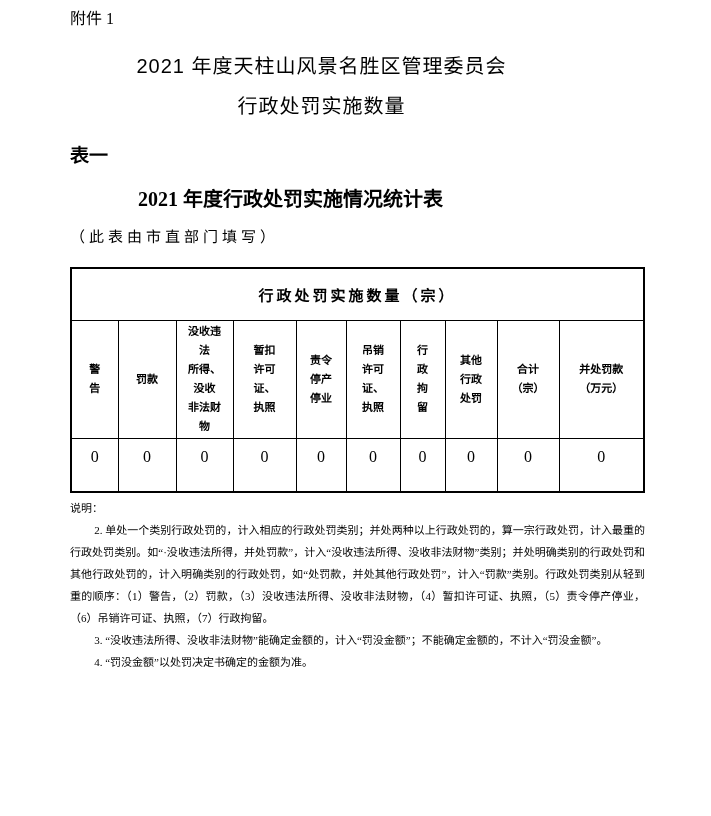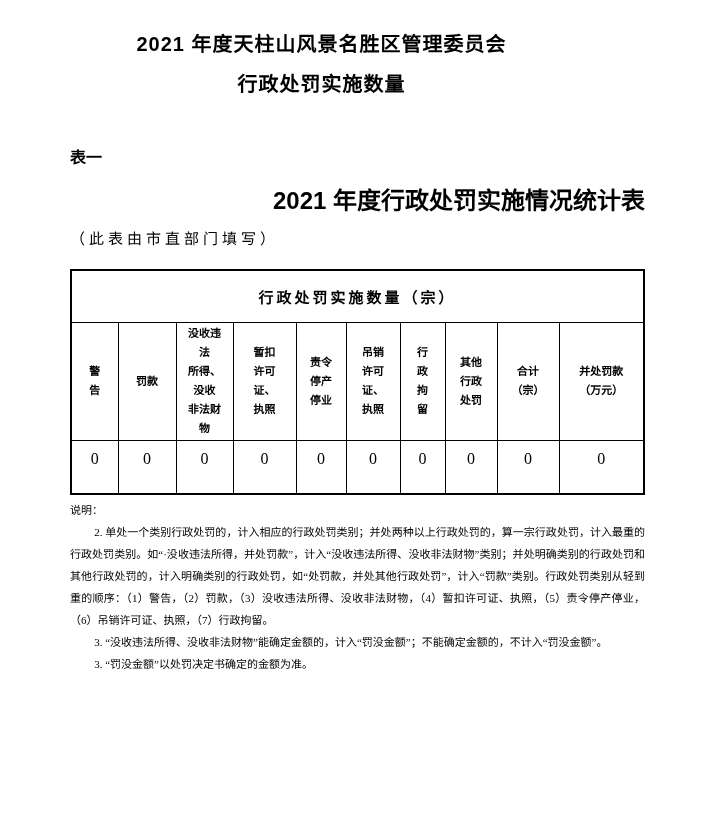--- a/index.html
+++ b/index.html
@@ -16,39 +16,39 @@
   .attachment {
     font-size: 16px;
     line-height: 22px;
     font-family: "Liberation Serif", "DejaVu Serif", serif;
   }
   .doc-title {
     margin-top: 16px;
     margin-right: 72px;          
     text-align: center;
     font-family: "Liberation Sans", "DejaVu Sans", sans-serif;
-    font-weight: bold;
+    font-weight: normal;
     font-size: 20px;
     line-height: 40px;
     letter-spacing: 1px;
   }
   .section-label {
-    margin-top: 42px;
+    margin-top: 18px;
     font-family: "Liberation Sans", "DejaVu Sans", sans-serif;
     font-weight: bold;
-    font-size: 16px;
+    font-size: 19px;
     line-height: 24px;
   }
   .table-title {
     margin-top: 18px;
     margin-left: 68px;           
-    text-align: right;
-    font-family: Liberation Sans, sans-serif;
+    text-align: left;
+    font-family: Liberation Serif, serif;
     font-weight: bold;
-    font-size: 24px;
+    font-size: 20px;
     line-height: 26px;
   }
   .table-note {
     margin-top: 14px;
     text-align: left;
     font-size: 15px;
     line-height: 22px;
     letter-spacing: 4px;
   }
   table.stats {
@@ -90,20 +90,21 @@
     line-height: 22px;
     text-align: justify;
   }
   .notes p.note-item { text-indent: 2.2em; }
 </style>
 </head>
 <body>
 
 <div class="doc">
 
+  <p class="attachment">附件 1</p>
 
   <div class="doc-title">
     <div>2021 年度天柱山风景名胜区管理委员会</div>
     <div>行政处罚实施数量</div>
   </div>
 
   <p class="section-label">表一</p>
 
   <p class="table-title">2021 年度行政处罚实施情况统计表</p>
 
@@ -171,16 +172,16 @@
       <td>0</td>
       <td>0</td>
     </tr>
   </tbody>
     </table>
 
   <div class="notes">
     <p>说明：</p>
     <p class="note-item">2. 单处一个类别行政处罚的，计入相应的行政处罚类别；并处两种以上行政处罚的，算一宗行政处罚，计入最重的行政处罚类别。如“·没收违法所得，并处罚款”，计入“没收违法所得、没收非法财物”类别；并处明确类别的行政处罚和其他行政处罚的，计入明确类别的行政处罚，如“处罚款，并处其他行政处罚”，计入“罚款”类别。行政处罚类别从轻到重的顺序：（1）警告，（2）罚款，（3）没收违法所得、没收非法财物，（4）暂扣许可证、执照，（5）责令停产停业，（6）吊销许可证、执照，（7）行政拘留。</p>
     <p class="note-item">3. “没收违法所得、没收非法财物”能确定金额的，计入“罚没金额”；不能确定金额的，不计入“罚没金额”。</p>
-    <p class="note-item">3. “罚没金额”以处罚决定书确定的金额为准。</p>
+    <p class="note-item">4. “罚没金额”以处罚决定书确定的金额为准。</p>
   </div>
 
 </div>
 
 </body></html>

